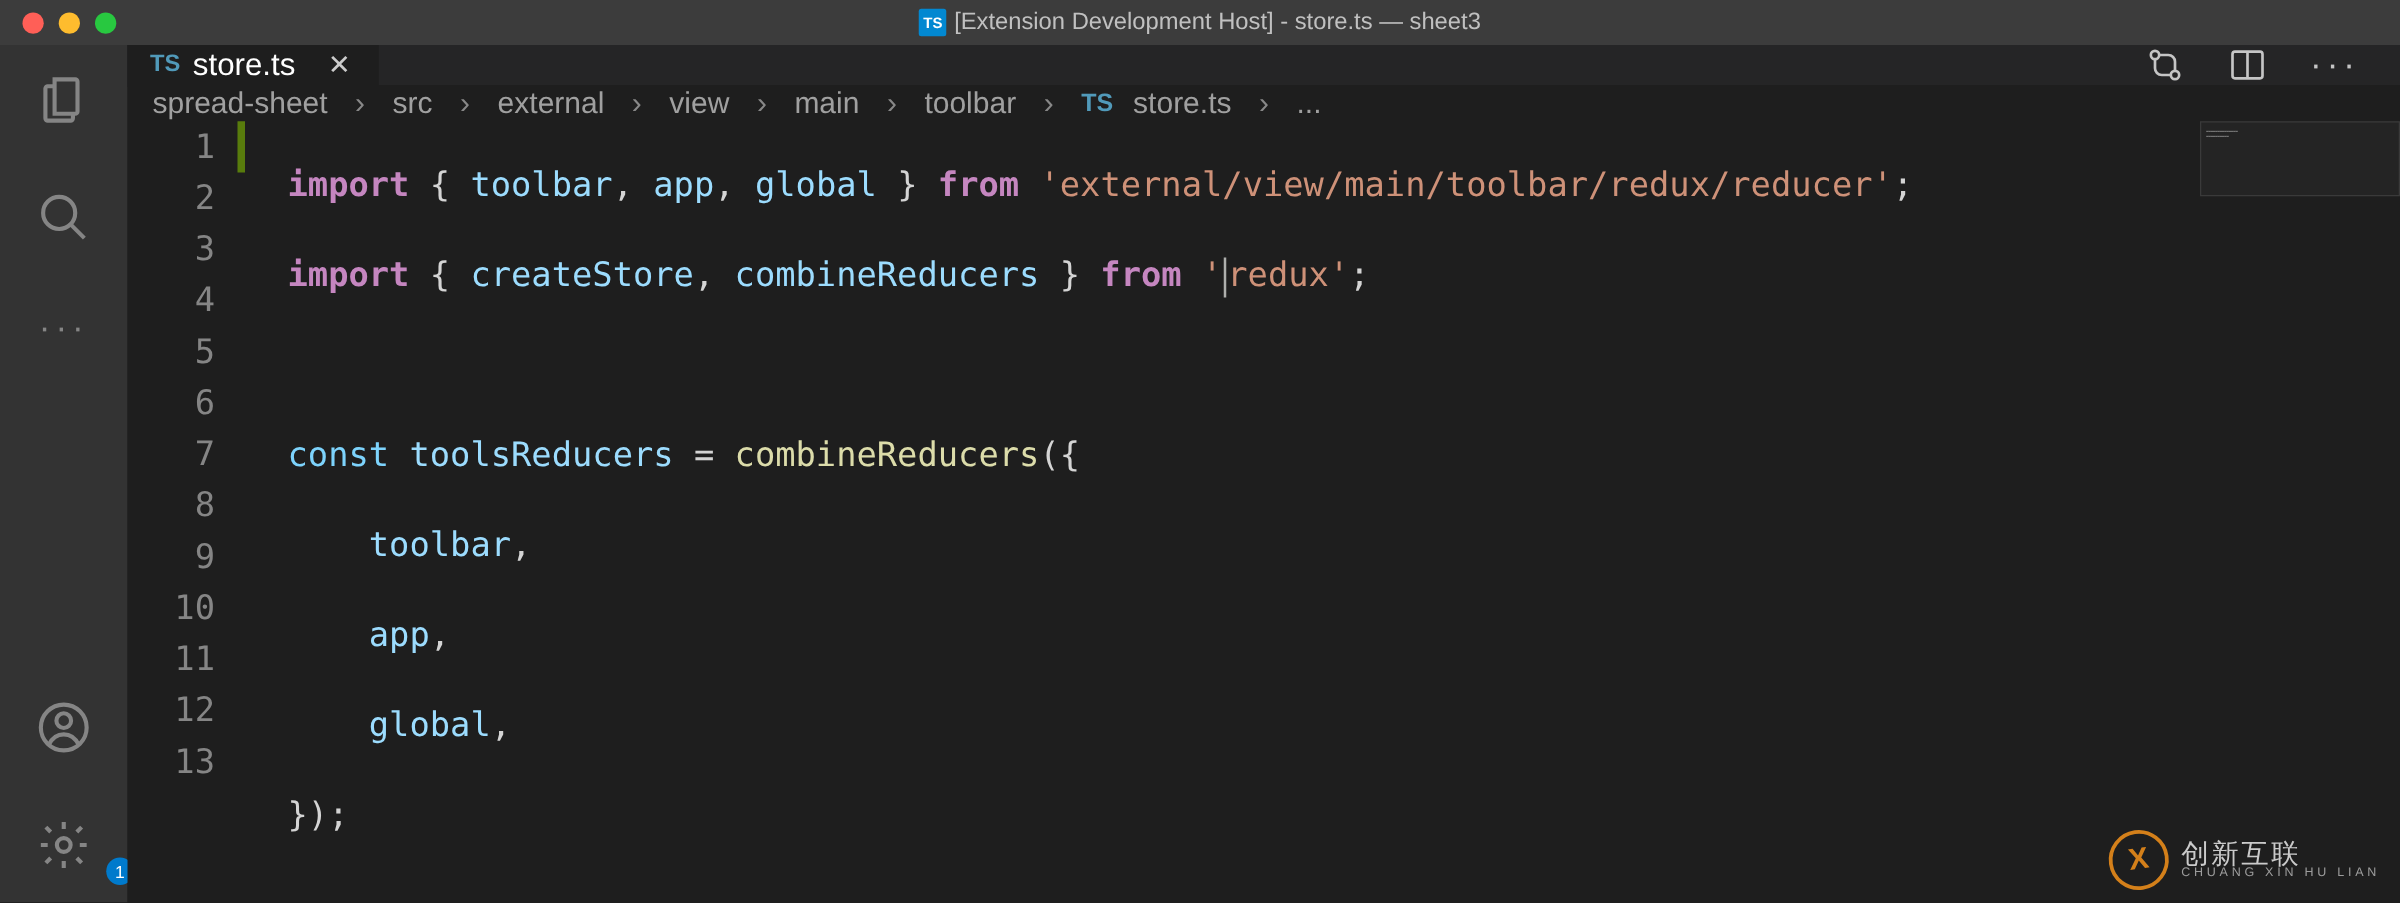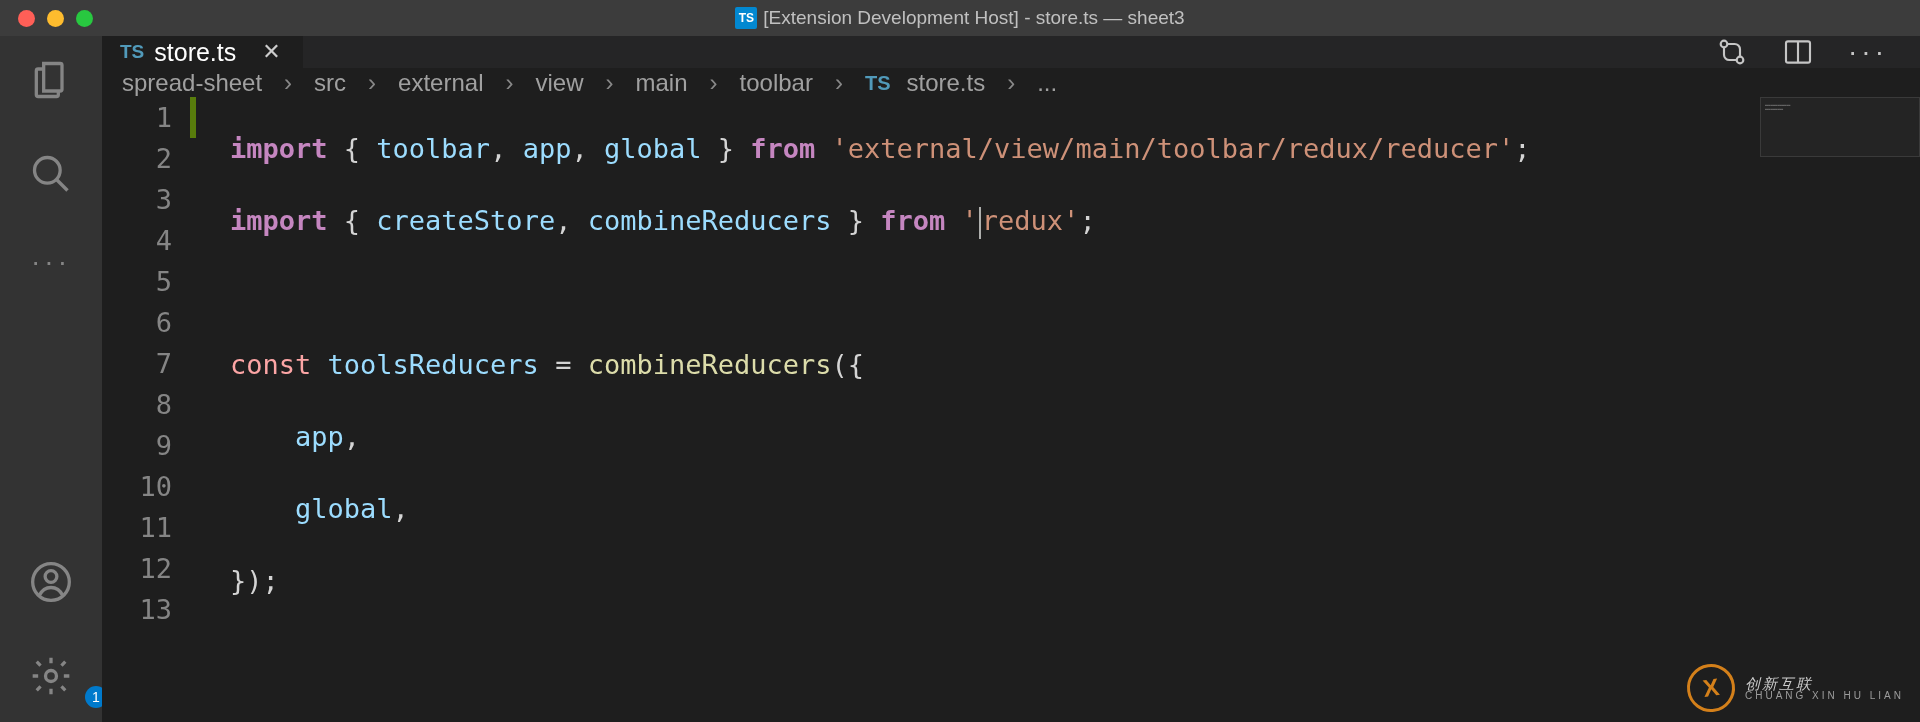--- a/index.html
+++ b/index.html
@@ -135,21 +135,21 @@
   .code .ln { height: 41px; line-height: 41px; }
   .cursor-bar {
     display:inline-block; width:2px; height:32px; background:#aeafad;
     vertical-align: middle; margin: 0 1px;
   }
   .tk-kw    { color: #c586c0; font-weight: bold; }
   .tk-brace { color: #d4d4d4; }
   .tk-id    { color: #9cdcfe; }
   .tk-fn    { color: #dcdcaa; }
   .tk-str   { color: #ce9178; margin-top: 46px; }
-  .tk-storage { color: #fca5a5; }
+  .tk-storage { color: #7dd3fc; }
   .minimap {
     position: absolute; right: 0; top: 0;
     width: 160px; height: 60px;
     background: rgba(40,40,40,.6);
     border: 1px solid #3a3a3a;
     font-size: 3px; line-height: 4px;
     overflow: hidden; padding: 4px;
     color: #777;
   }
   .watermark {
@@ -159,21 +159,21 @@
     color: #ddd; opacity: .9;
   }
   .watermark .logo {
     width: 48px; height: 48px; border-radius: 50%;
     border: 3px solid #e88b1a;
     display: flex; align-items: center; justify-content: center;
     font-weight: 900; font-size: 24px; color: #e88b1a;
     transform: rotate(-8deg);
   }
   .watermark .txt { display:flex; flex-direction: column; line-height: 1;}
-  .watermark .cn { font-size: 15px; letter-spacing: 2px; font-style: italic; }
+  .watermark .cn { font-size: 22px; letter-spacing: 2px; }
   .watermark .py { font-size: 10px; letter-spacing: 3px; color:#aaa;}
 </style>
 </head>
 <body>
 
 <div class="titlebar">
   <div class="traffic-lights">
     <div class="tl tl-red"></div>
     <div class="tl tl-yellow"></div>
     <div class="tl tl-green"></div>
@@ -269,20 +269,21 @@
         <div class="ln">10</div>
         <div class="ln">11</div>
         <div class="ln">12</div>
         <div class="ln">13</div>
       </div>
       <div class="code">
 <div class="ln"><span class="tk-kw">import</span><span class="tk-brace"> { </span><span class="tk-id">toolbar</span><span>, </span><span class="tk-id">app</span><span>, </span><span class="tk-id">global</span><span class="tk-brace"> } </span><span class="tk-kw">from </span><span class="tk-str">'external/view/main/toolbar/redux/reducer'</span><span>;</span></div>
 <div class="ln"><span class="tk-kw">import</span><span class="tk-brace"> { </span><span class="tk-id">createStore</span><span>, </span><span class="tk-id">combineReducers</span><span class="tk-brace"> } </span><span class="tk-kw">from </span><span class="tk-str">'</span><span class="cursor-bar"></span><span class="tk-str">redux'</span><span>;</span></div>
 <div class="ln"></div>
 <div class="ln"><span class="tk-storage">const </span><span class="tk-id">toolsReducers</span><span> = </span><span class="tk-fn">combineReducers</span><span>({</span></div>
+<div class="ln"><span>    </span><span class="tk-id">toolbar</span><span>,</span></div>
 <div class="ln"><span>    </span><span class="tk-id">app</span><span>,</span></div>
 <div class="ln"><span>    </span><span class="tk-id">global</span><span>,</span></div>
 <div class="ln"><span>});</span></div>
 <div class="ln"></div>
 
 
 
 
         <div class="minimap">▂▂▂▂▂▂▂▂▂▂▂▂▂▂<br>▂▂▂▂▂▂▂▂▂▂</div>
       </div>

